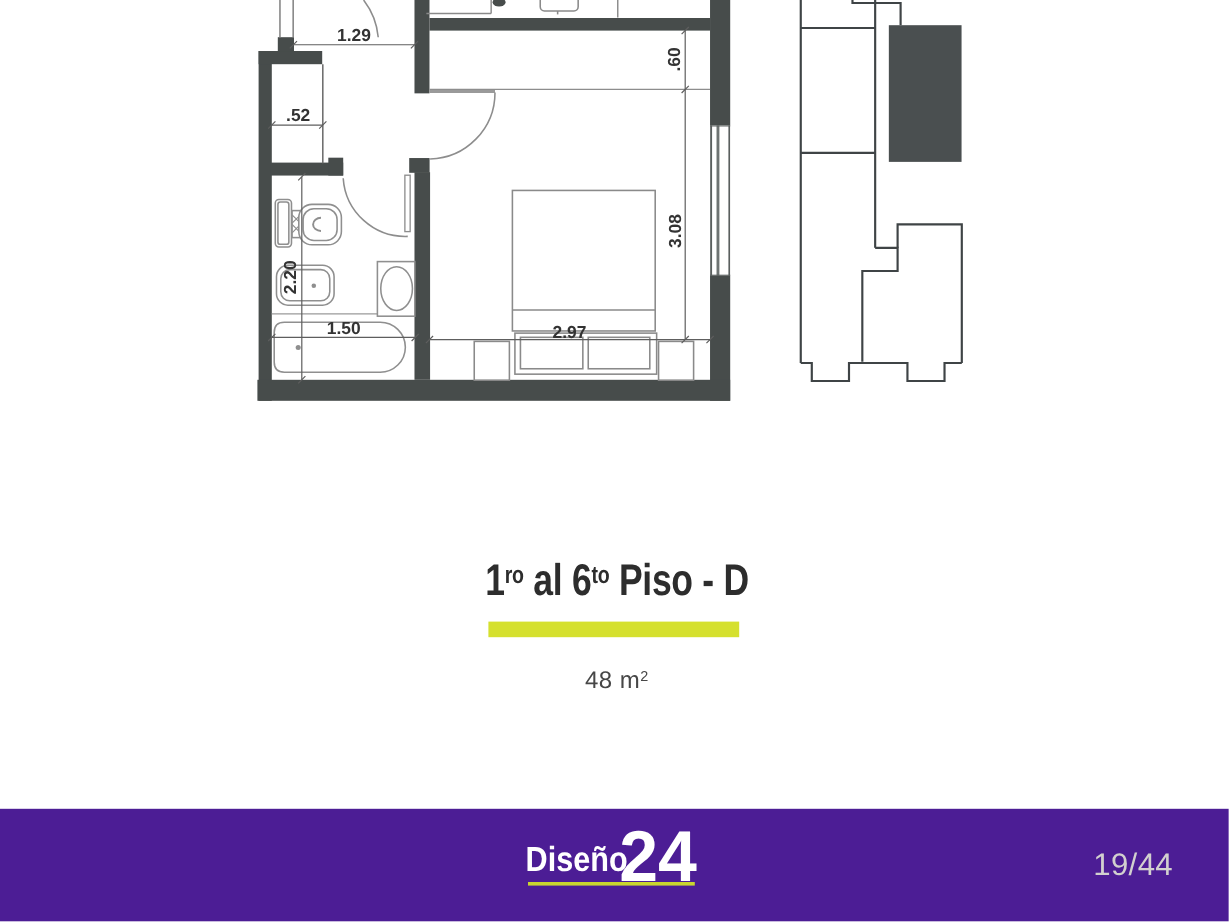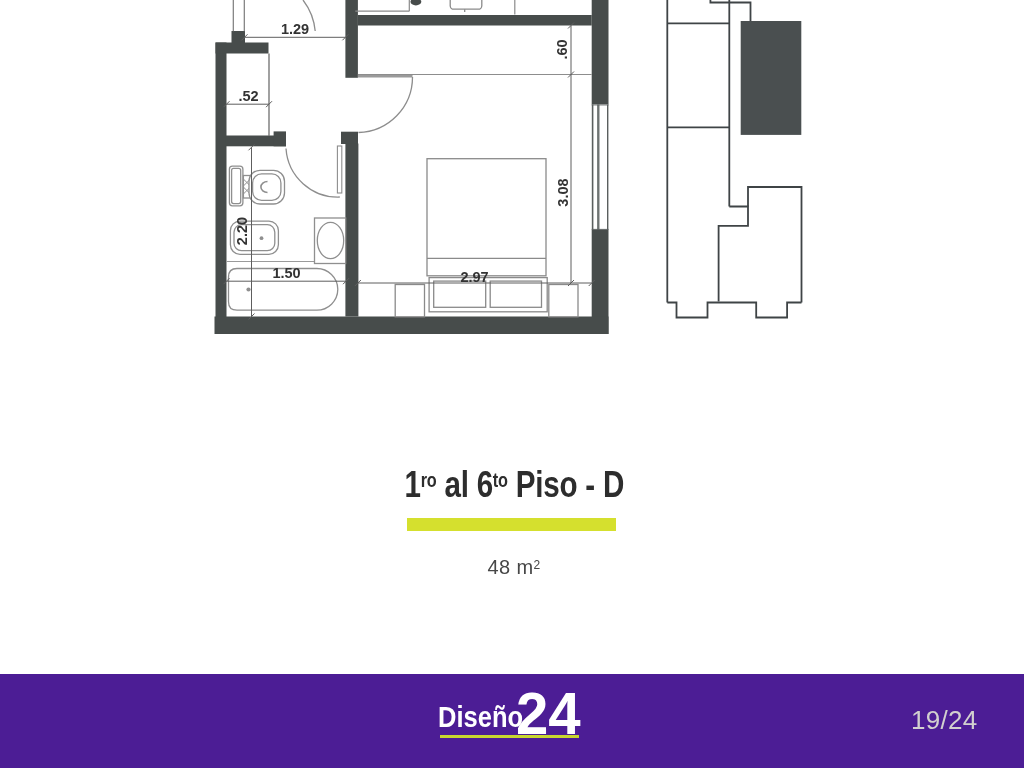--- a/index.html
+++ b/index.html
@@ -203,14 +203,14 @@
 <div class="abs" style="left:0;top:556px;width:1028px;text-align:center;color:#474747;font-size:20px;letter-spacing:0.4px;">48 m<span style="font-size:0.6em;vertical-align:0.45em;">2</span></div>
 
 <div class="abs" style="left:0;top:674px;width:1024px;height:94px;background:#4c1d95;">
 
   <div class="abs" style="left:438px;top:29px;color:#fff;font-weight:bold;font-size:29px;line-height:29px;transform:scaleX(0.88);transform-origin:left top;">Diseño</div>
 
   <div class="abs" style="left:516px;top:15px;color:#fff;font-weight:bold;font-size:60px;line-height:49px;transform:scaleX(0.97);transform-origin:left top;">24</div>
 
   <div class="abs" style="left:440px;top:60.5px;width:139px;height:3.5px;background:#c9d62f;"></div>
 
-  <div class="abs" style="left:911px;top:31px;color:#d2d0cf;font-size:26px;letter-spacing:0.3px;">19/24</div>
+  <div class="abs" style="left:911px;top:31px;color:#d2d0cf;font-size:26px;letter-spacing:0.3px;">19/44</div>
 </div>
 
 </body></html>

